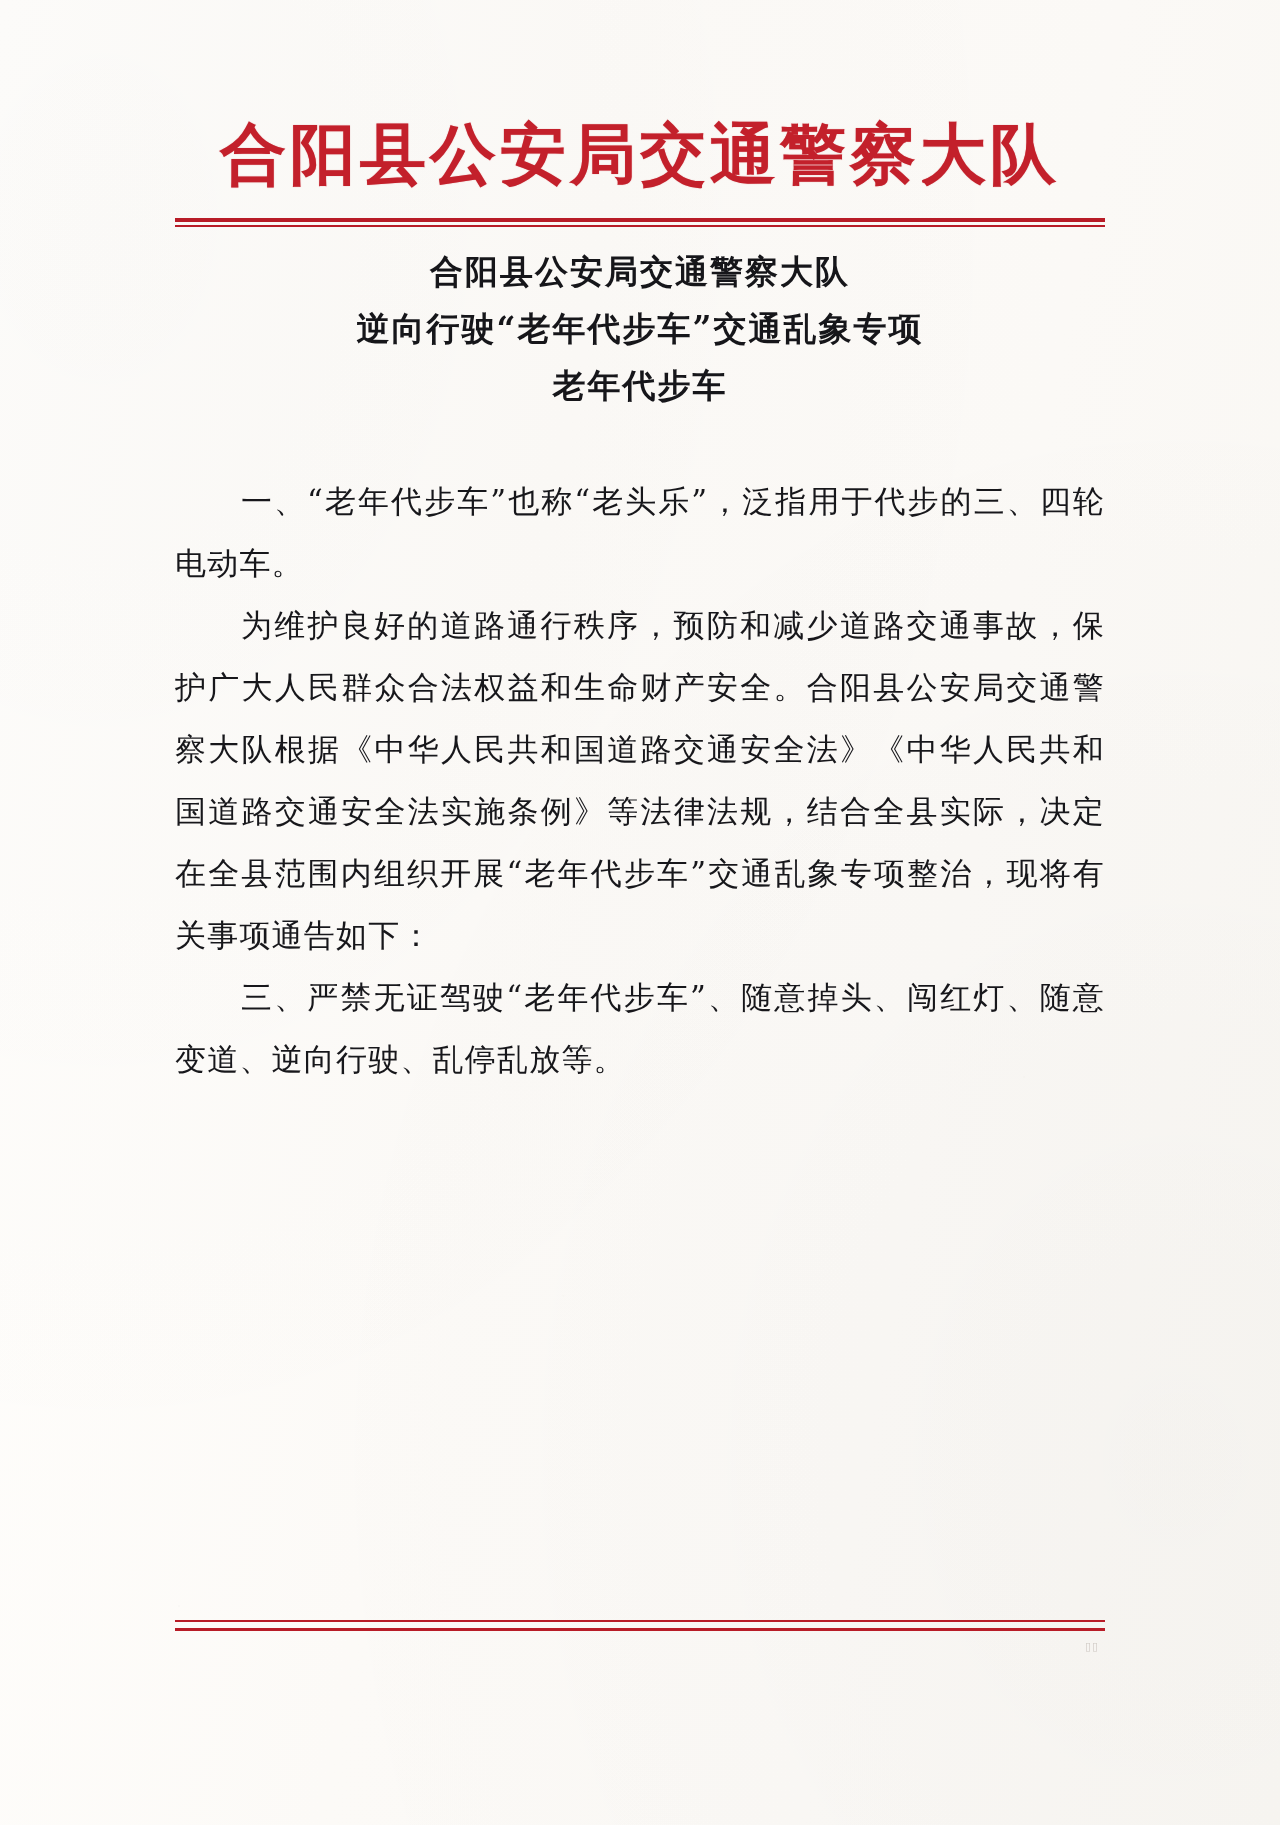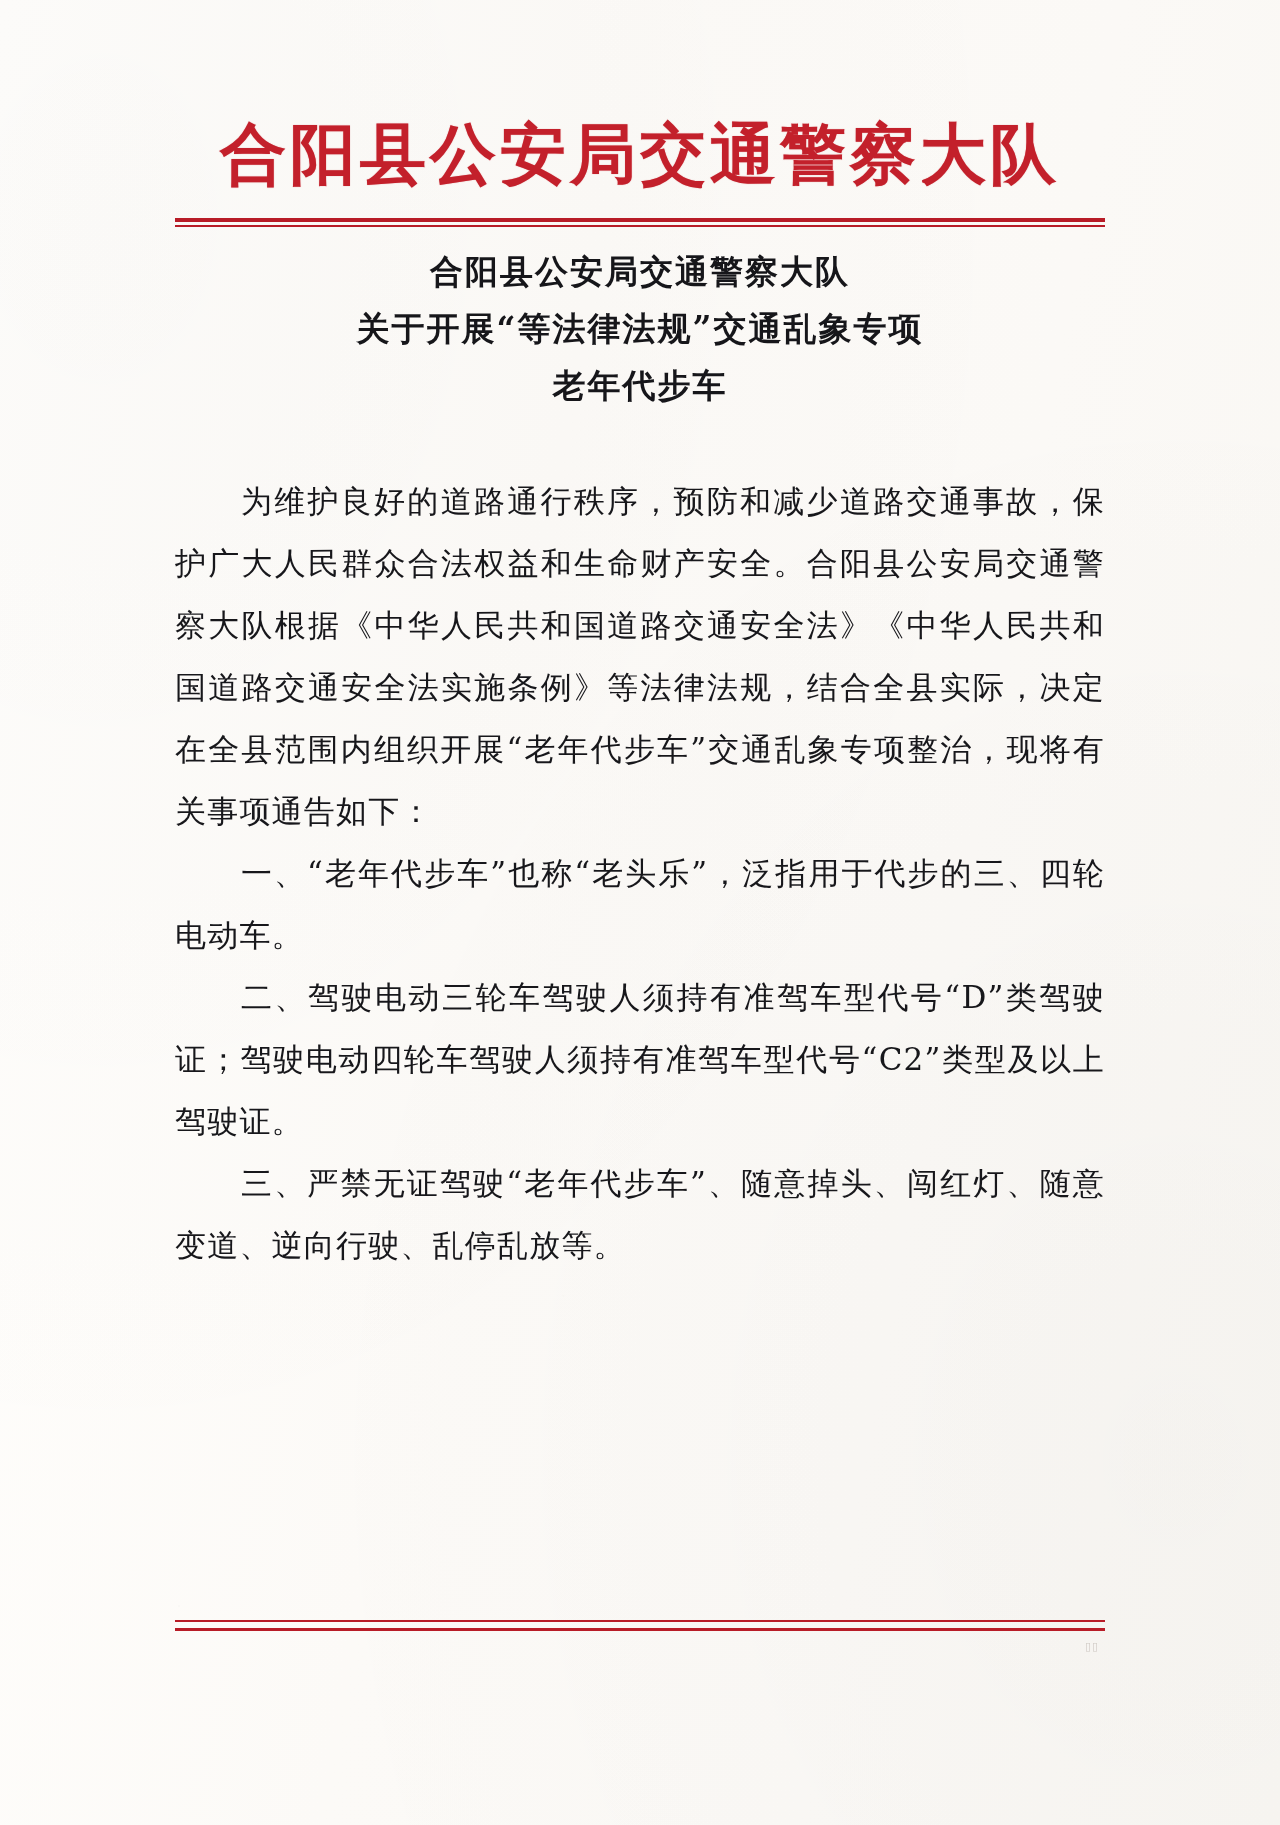--- a/index.html
+++ b/index.html
@@ -158,28 +158,27 @@
     </div>
 
     <div class="rule-double" style="top:218px;">
       <div class="thick"></div>
       <div class="gap"></div>
       <div class="thin"></div>
     </div>
 
     <div class="doc-head">
       <div>合阳县公安局交通警察大队</div>
-      <div>关于开展“等法律法规”交通乱象专项</div>
+      <div>逆向行驶“老年代步车”交通乱象专项</div>
       <div>老年代步车</div>
     </div>
 
     <div class="body-text">
+      <p>一、“老年代步车”也称“老头乐”，泛指用于代步的三、四轮电动车。</p>
       <p>为维护良好的道路通行秩序，预防和减少道路交通事故，保护广大人民群众合法权益和生命财产安全。合阳县公安局交通警察大队根据《中华人民共和国道路交通安全法》《中华人民共和国道路交通安全法实施条例》等法律法规，结合全县实际，决定在全县范围内组织开展“老年代步车”交通乱象专项整治，现将有关事项通告如下：</p>
-      <p>一、“老年代步车”也称“老头乐”，泛指用于代步的三、四轮电动车。</p>
-      <p>二、驾驶电动三轮车驾驶人须持有准驾车型代号“D”类驾驶证；驾驶电动四轮车驾驶人须持有准驾车型代号“C2”类型及以上驾驶证。</p>
       <p>三、严禁无证驾驶“老年代步车”、随意掉头、闯红灯、随意变道、逆向行驶、乱停乱放等。</p>
     </div>
 
     <div class="footer-rules">
       <div class="thin"></div>
       <div class="gap"></div>
       <div class="thick"></div>
     </div>
 
     <div class="corner-mark">▯▯</div>

